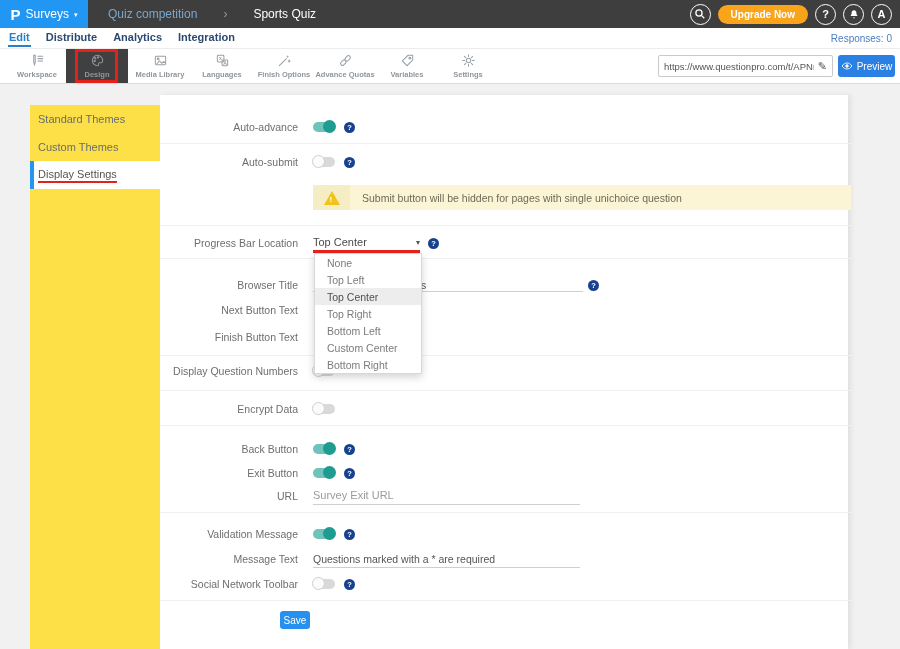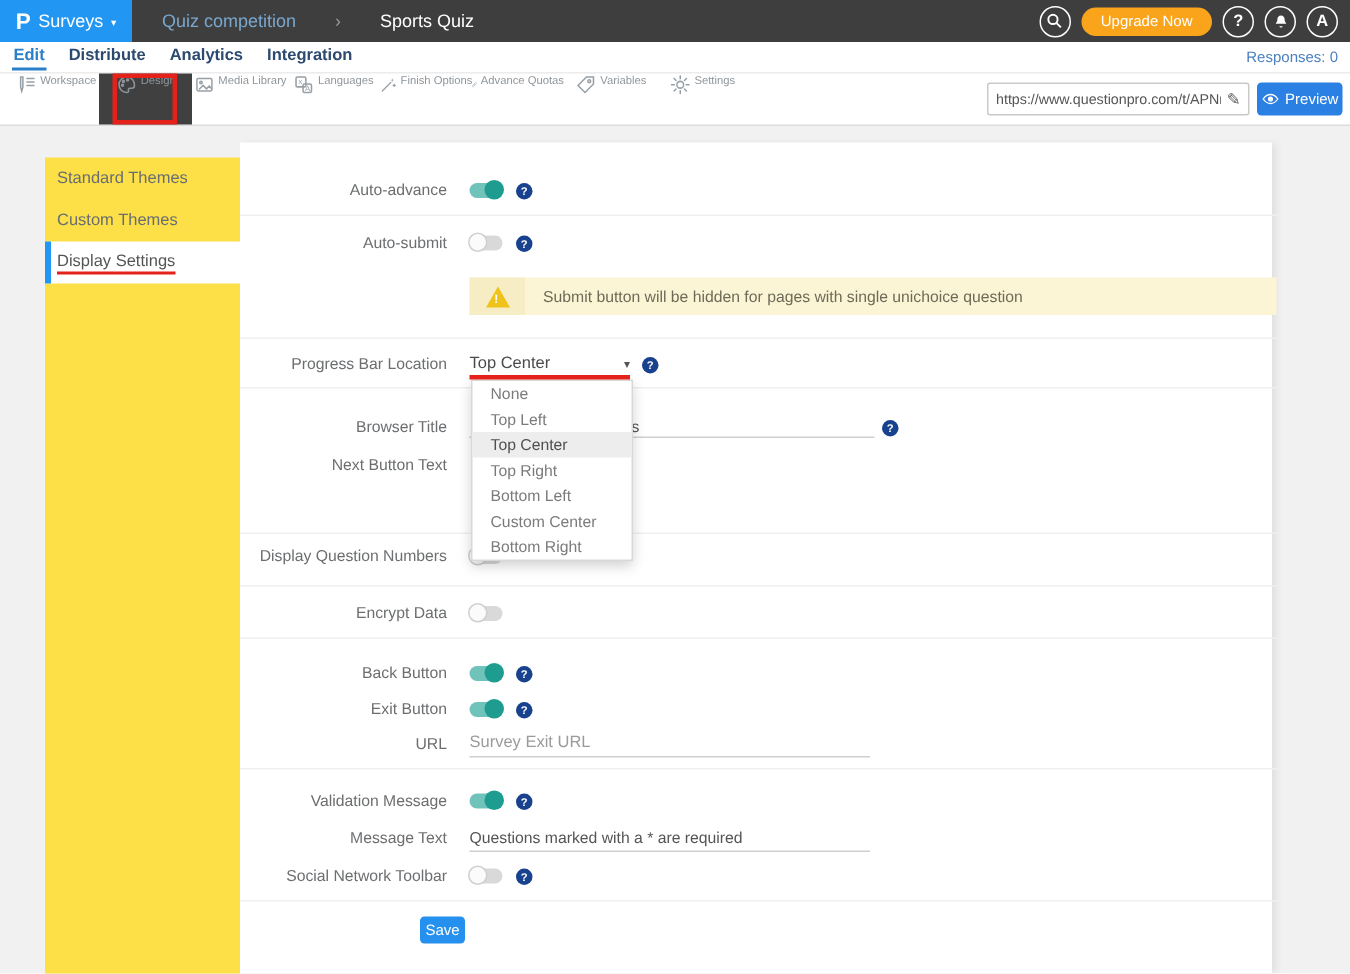--- a/index.html
+++ b/index.html
@@ -11,32 +11,32 @@
   .logo-block{width:88px;height:28px;background:#2196f3;display:flex;align-items:center;justify-content:center;gap:5px;color:#fff;cursor:pointer;}
   .logo-p{font-size:15px;font-weight:bold;line-height:1;}
   .product{font-size:12px;}
   .tb-caret{font-size:7px;margin-top:2px;}
   .crumbs{display:flex;gap:26px;margin-left:20px;font-size:12px;align-items:center;}
   .crumb-parent{color:#7aa7cd;}
   .crumb-sep{color:#9a9a9a;font-size:12px;}
   .crumb-current{color:#fff;}
   .topbar-right{margin-left:auto;display:flex;align-items:center;gap:7px;margin-right:8px;}
   .circle-btn{width:21px;height:21px;border-radius:50%;border:1.4px solid #fff;color:#fff;display:flex;align-items:center;justify-content:center;font-size:11px;font-weight:bold;box-sizing:border-box;background:transparent;}
-  .upgrade{height:19px;padding:0 13px;border-radius:10px;background:#f9a41b;color:#fff;font-size:10px;font-weight:normal;display:flex;align-items:center;}
+  .upgrade{height:19px;padding:0 13px;border-radius:10px;background:#f9a41b;color:#fff;font-size:10px;font-weight:bold;display:flex;align-items:center;}
 
   
   .navrow{position:absolute;top:28px;left:0;width:900px;height:20px;background:#fff;display:flex;align-items:center;z-index:19;}
   .nav-tabs{display:flex;gap:14px;margin-left:8px;}
   .nav-tab{font-size:11px;font-weight:bold;color:#2c4a70;padding:2px 1px 2px;}
   .nav-tab.active{color:#2980c8;border-bottom:2px solid #2980c8;}
   .responses{margin-left:auto;margin-right:8px;font-size:10px;color:#4a7fbf;}
 
   
   .toolbar{position:absolute;top:48px;left:0;width:900px;height:36px;background:#fff;border-top:1px solid #ececec;border-bottom:1px solid #dcdcdc;box-sizing:border-box;z-index:18;}
-  .tbi{position:absolute;top:0;height:34px;width:62px;display:flex;align-items:flex-start;justify-content:center;gap:2px;}
+  .tbi{position:absolute;top:0;height:34px;width:62px;display:flex;flex-direction:column;align-items:center;justify-content:center;gap:2px;font-weight:bold;}
   .tbi .lbl{font-size:7.5px;color:#8f969c;white-space:nowrap;}
   .tbi.active-bg{background:#404040;}
   .red-box{position:absolute;left:75px;top:0px;width:43px;height:34px;border:3px solid #e4211b;box-sizing:border-box;z-index:5;pointer-events:none;}
   .url-box{position:absolute;left:658px;top:6px;width:175px;height:22px;border:1px solid #c9c9c9;border-radius:2px;background:#fff;display:flex;align-items:center;padding:0 5px;box-sizing:border-box;gap:4px;}
   .url-text{font-size:9.5px;color:#555;white-space:nowrap;overflow:hidden;flex:1;}
   .pencil{font-size:11px;color:#555;}
   .preview-btn{position:absolute;left:838px;top:6px;width:57px;height:22px;background:#2b80e4;border-radius:3px;color:#fff;font-size:10px;display:flex;align-items:center;justify-content:center;gap:4px;}
 
   
   .sidebar{position:absolute;left:30px;top:105px;width:130px;height:554px;background:#fde047;}
@@ -271,20 +271,23 @@
       <div class="ctrl" style="left:428px">
         <span class="help">?</span>
       </div>
     </div>
     <div class="uline" style="left:153px;top:196px;width:270px"></div>
 
     <div class="row" style="top:208px">
       <div class="row-label">Next Button Text</div>
     </div>
 
+    <div class="row" style="top:235px">
+      <div class="row-label">Finish Button Text</div>
+    </div>
     <div class="sep" style="top:260px"></div>
 
     <div class="row" style="top:269px">
       <div class="row-label">Display Question Numbers</div>
       <div class="ctrl">
         <span class="toggle off">
             <span class="knob"></span>
           </span>
       </div>
     </div>

